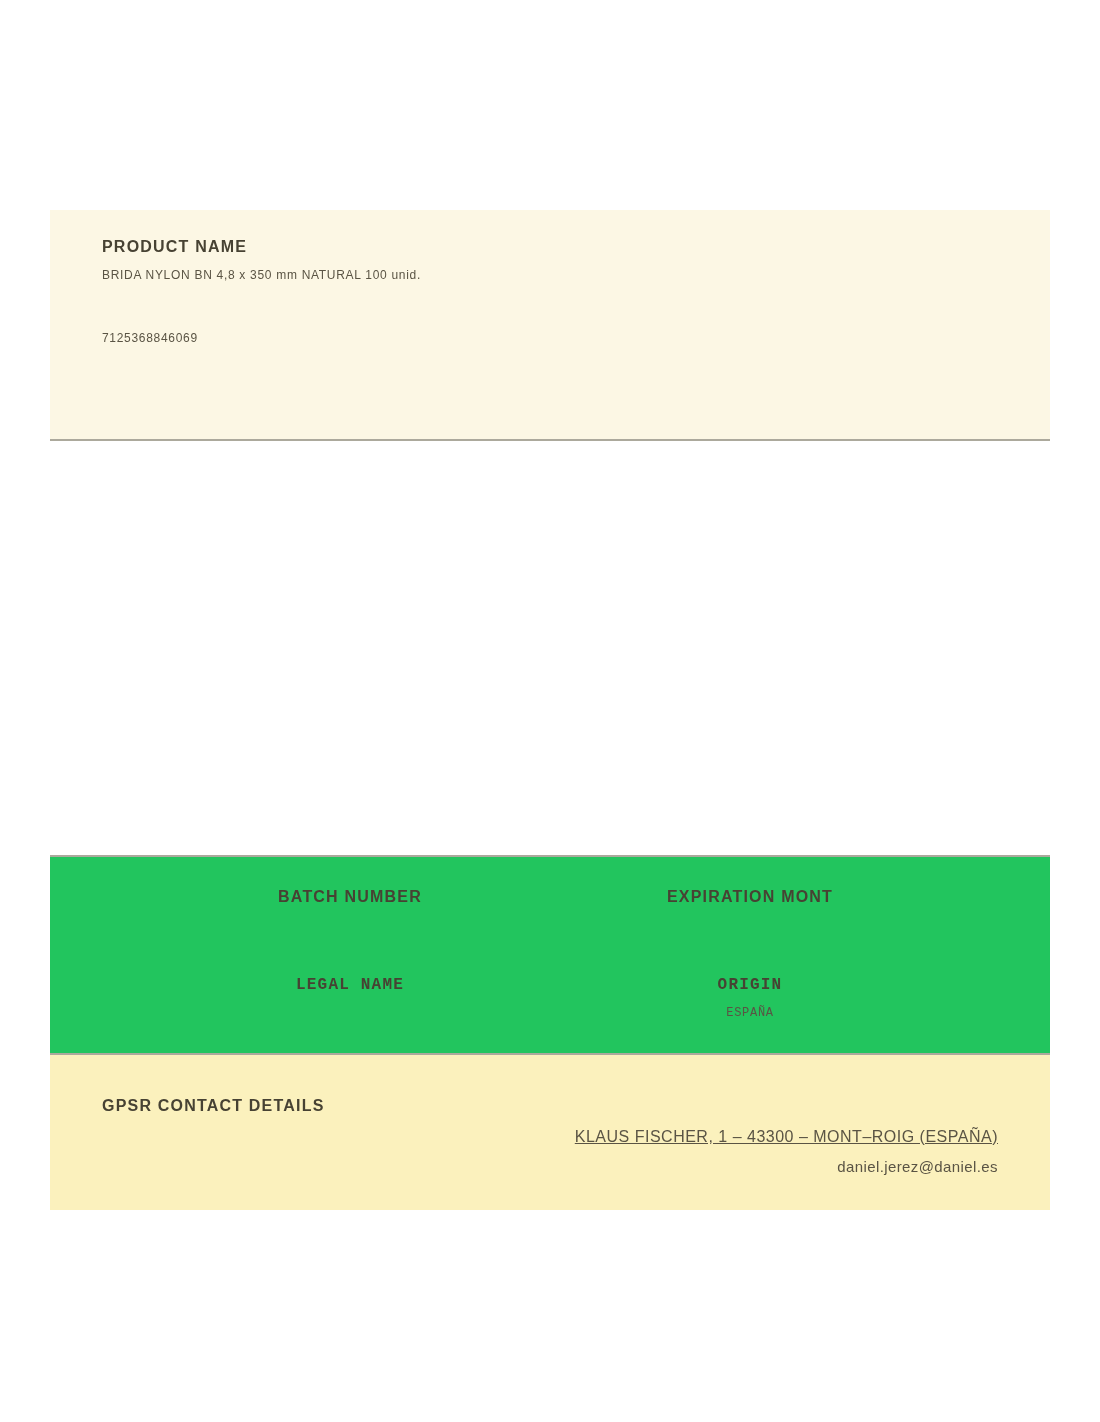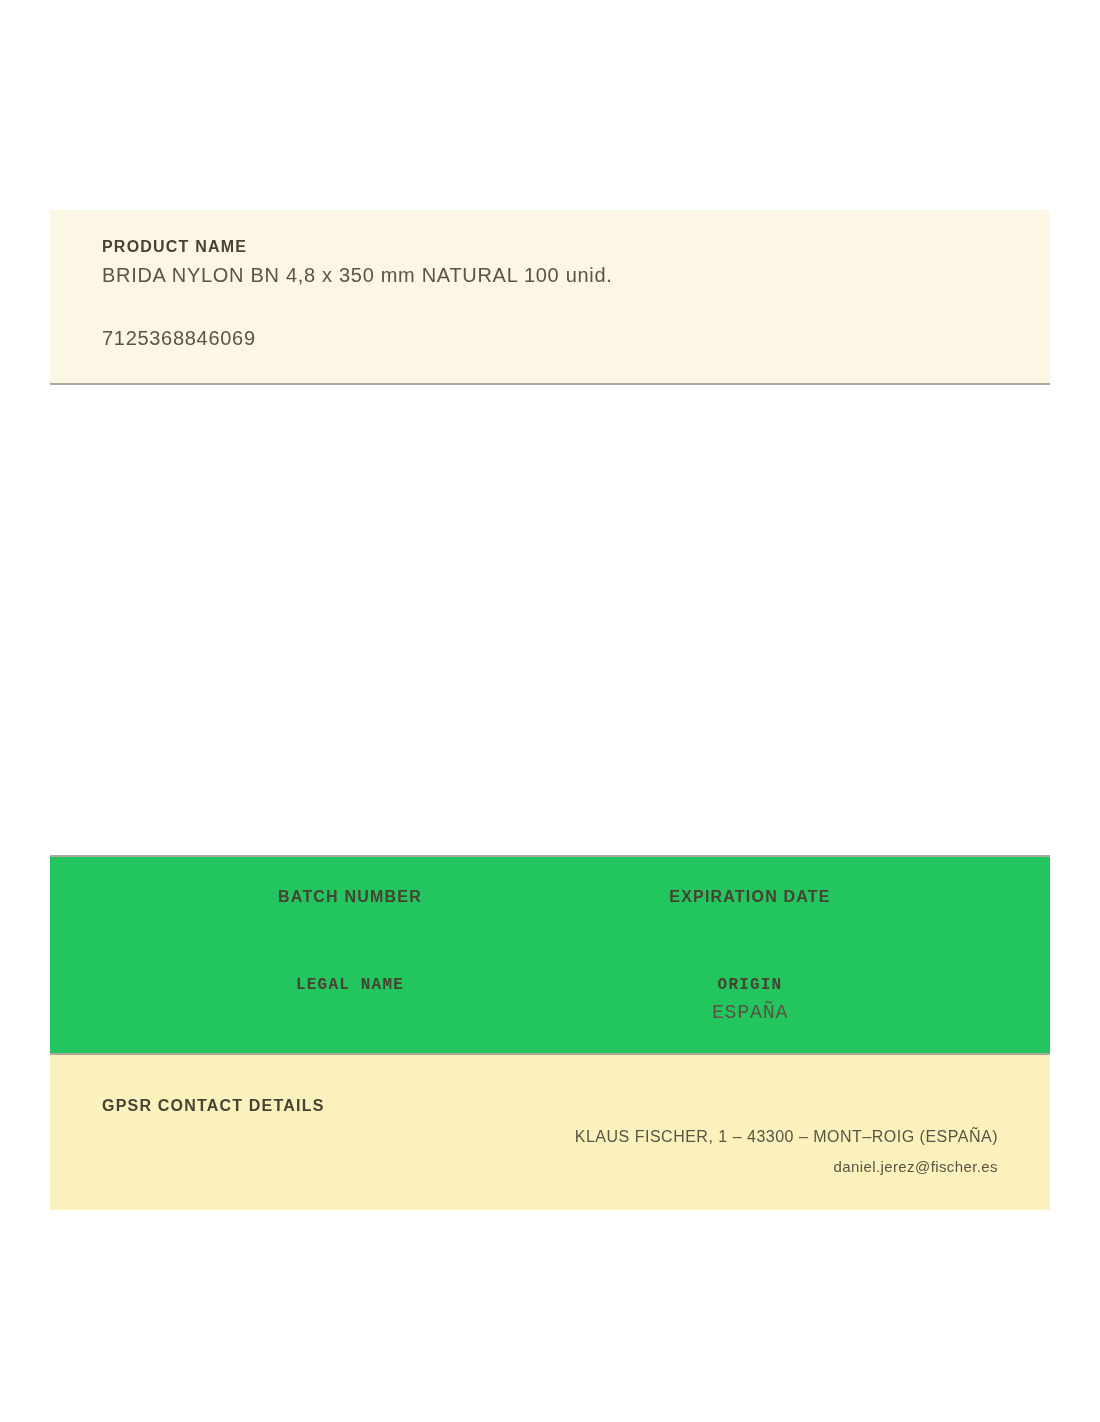--- a/index.html
+++ b/index.html
@@ -15,21 +15,21 @@
     color: #5a5444;
   }
   .panel {
     position: absolute;
     left: 50px;
     width: 1000px;
     box-sizing: border-box;
   }
   .panel-product {
     top: 210px;
-    height: 175px;
+    height: 231px;
     background: #FCF7E4;
     border-bottom: 2px solid #ACA99C;
     padding: 28px 52px 0 52px;
   }
   .panel-batch {
     top: 855px;
     height: 200px;
     background: #22c55e;
     border-top: 2px solid #ACA99C;
     border-bottom: 2px solid #ACA99C;
@@ -42,21 +42,21 @@
     padding: 42px 52px 4px 52px;
   }
   .field-label {
     font-size: 16px;
     font-weight: bold;
     letter-spacing: 1.2px;
     line-height: 18px;
     color: #474233;
   }
   .field-value {
-    font-size: 20px;
+    font-size: 12px;
     letter-spacing: 0.7px;
     line-height: 18px;
     margin-top: 10px;
     color: #5a5444;
   }
   .field-value:empty { display: none; }
   .field-group + .field-group { margin-top: 45px; }
   .two-col {
     display: grid;
     grid-template-columns: 1fr 1fr;
@@ -65,20 +65,21 @@
     text-align: center;
   }
   .row-2 { margin-top: 70px; font-family: Liberation Mono, monospace; }
   .gpsr-address {
     font-size: 16px;
     letter-spacing: 0.5px;
     line-height: 18px;
     margin-top: 13px;
     text-align: right;
     color: #5a5444;
+    text-decoration: underline;
   }
   .gpsr-email {
     font-size: 15px;
     letter-spacing: 0.4px;
     line-height: 17px;
     margin-top: 12px;
     text-align: right;
     color: #5a5444;
   }
 </style>
@@ -97,34 +98,34 @@
     </div>
   </section>
 
   <section class="panel panel-batch">
     <div class="two-col row-1">
       <div class="cell">
         <div class="field-label">BATCH NUMBER</div>
 
       </div>
       <div class="cell">
-        <div class="field-label">EXPIRATION DATE</div>
+        <div class="field-label">EXPIRATION MONT</div>
 
       </div>
     </div>
     <div class="two-col row-2">
       <div class="cell">
         <div class="field-label">LEGAL NAME</div>
       </div>
       <div class="cell">
         <div class="field-label">ORIGIN</div>
         <div class="field-value">ESPAÑA</div>
       </div>
     </div>
   </section>
 
   <section class="panel panel-gpsr">
     <div class="field-label">GPSR CONTACT DETAILS</div>
     <div class="gpsr-address">KLAUS FISCHER, 1 – 43300 – MONT–ROIG (ESPAÑA)</div>
-    <div class="gpsr-email">daniel.jerez@fischer.es</div>
+    <div class="gpsr-email">daniel.jerez@daniel.es</div>
   </section>
 
 </main>
 
 </body></html>

